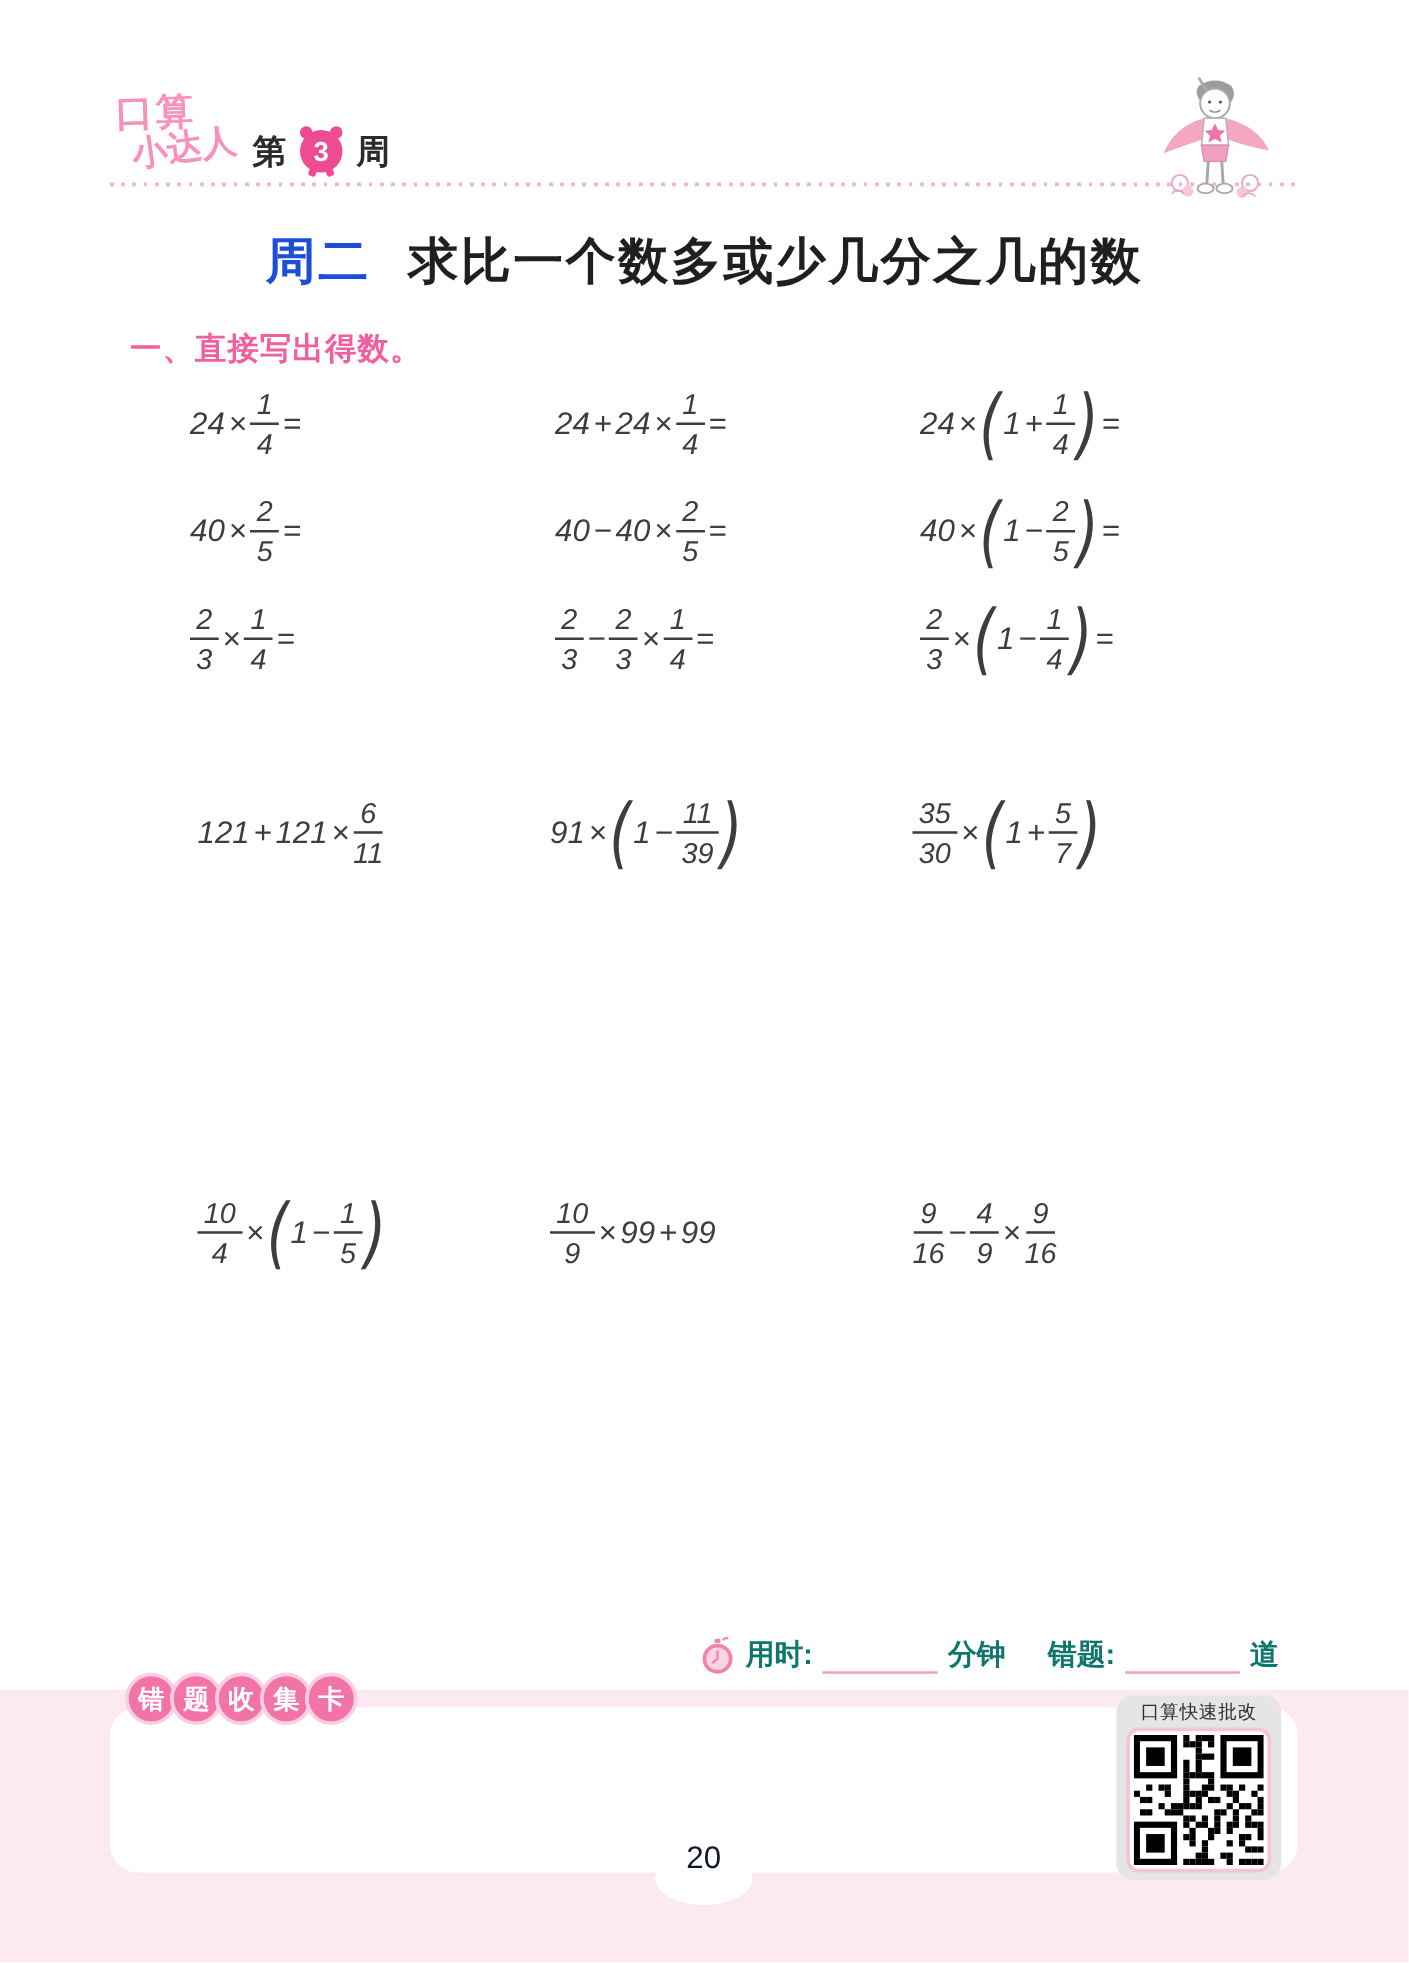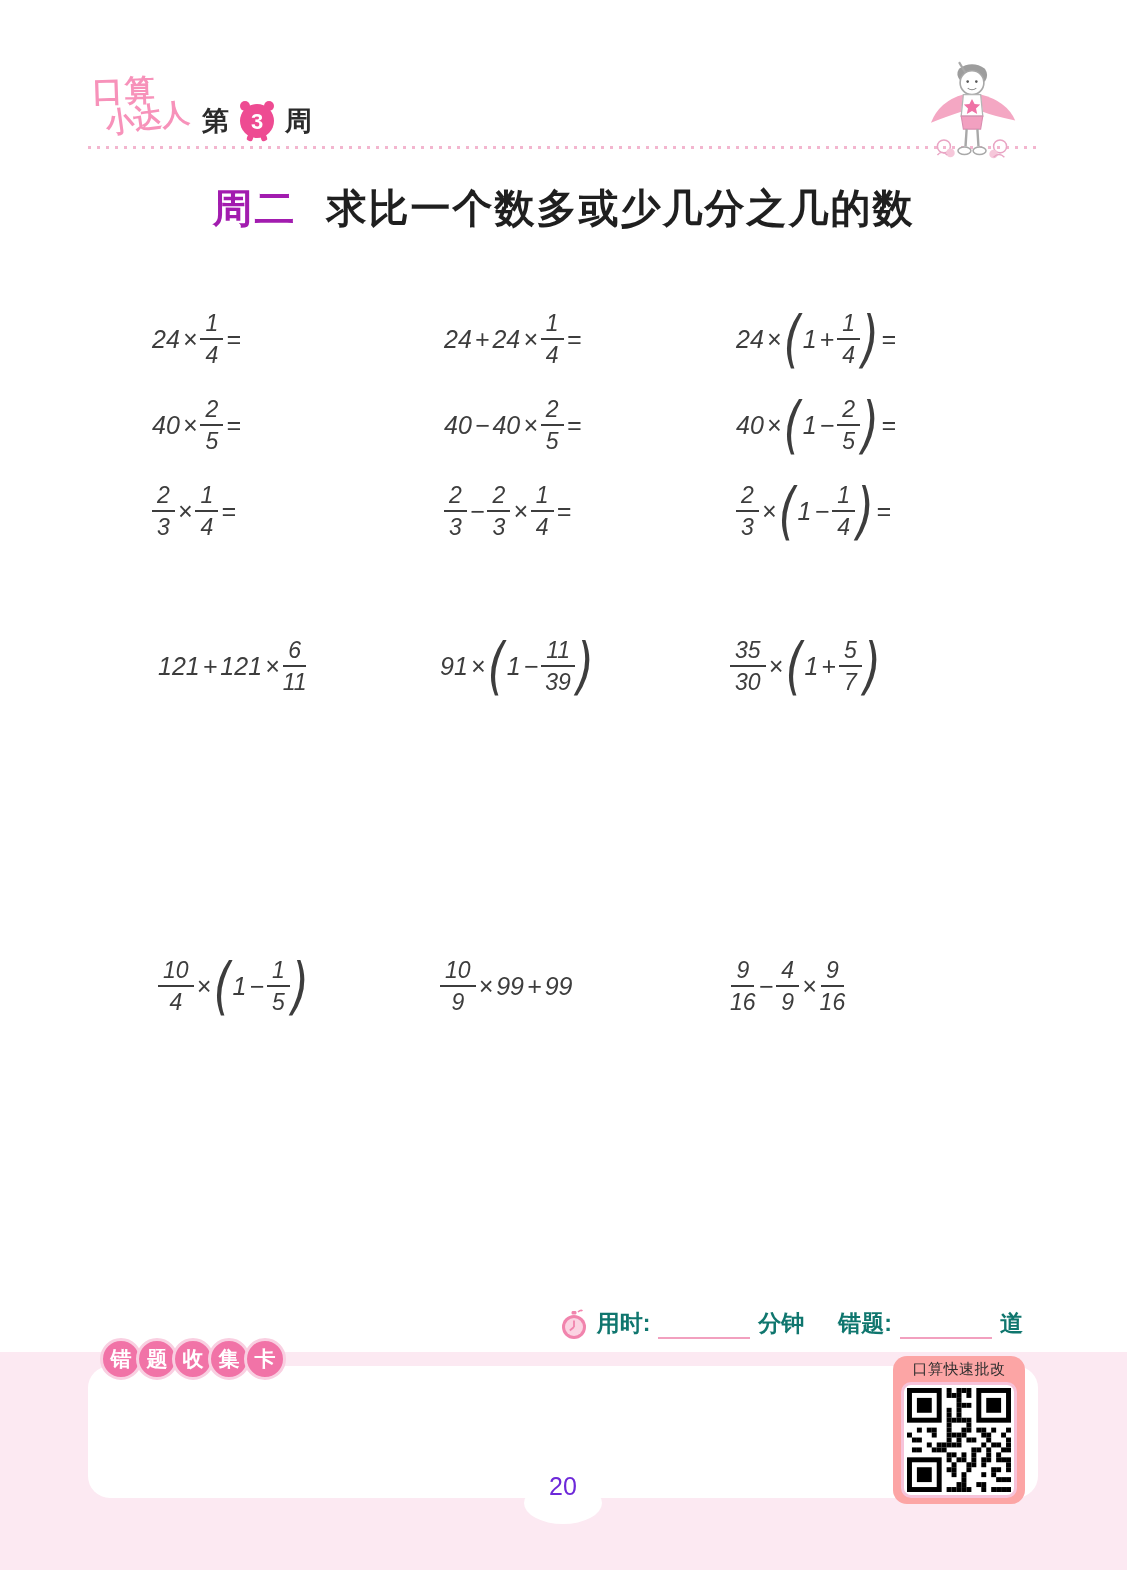--- a/index.html
+++ b/index.html
@@ -14,21 +14,21 @@
   .week{position:absolute;left:202px;top:99px;display:flex;align-items:center;gap:6px;
         font-size:27px;font-weight:700;color:#2b2b2b;}
   .clock-badge{position:relative;width:44px;height:44px;}
   .dotted{position:absolute;left:88px;top:146px;width:952px;height:3px;
           background:repeating-linear-gradient(90deg,#f3b6cf 0 3px,transparent 3px 9px);}
   .mascot{position:absolute;left:918px;top:60px;width:108px;height:108px;}
 
   
   .title{position:absolute;left:0;top:181px;width:100%;text-align:center;
          font-size:40px;font-weight:800;color:#1f1f1f;letter-spacing:2px;}
-  .title .day{color:#a21caf;margin-right:30px;text-align:right;}
+  .title .day{color:#1d4ed8;margin-right:30px;text-align:right;}
 
   
   .sec-head{position:absolute;left:104px;font-size:25px;font-weight:700;color:#f25f9e;letter-spacing:1px;}
   #sec1-head{top:262px;}
   #sec2-head{top:586px;}
 
   
   .grid1{position:absolute;left:152px;top:296px;display:grid;
          grid-template-columns:292px 292px 286px;grid-auto-rows:86px;align-items:center;}
   .row2a{position:absolute;left:158px;top:618px;display:grid;
@@ -50,28 +50,28 @@
   .stats .gap{width:18px;}
   .stopwatch{width:30px;height:32px;margin-bottom:-2px;}
 
   
   .band{position:absolute;left:0;right:0;top:1352px;bottom:0;background:#fce9f2;}
   .card{position:absolute;left:88px;top:1366px;width:950px;height:132px;background:#fff;border-radius:22px;}
   .bubbles{position:absolute;left:106px;top:1338px;display:flex;}
   .bubbles span{width:36px;height:36px;border-radius:50%;background:#f173a7;border:3px solid #f9cfe1;
         color:#fff;font-size:21px;font-weight:700;display:flex;align-items:center;justify-content:center;
         margin-left:-6px;}
-  .qr-box{position:absolute;left:893px;top:1356px;width:132px;height:148px;background:#fca5a5;
+  .qr-box{position:absolute;left:893px;top:1356px;width:132px;height:148px;background:#e5e5e5;
           border-radius:14px;display:flex;flex-direction:column;align-items:center;padding-top:4px;box-sizing:border-box;}
   .qr-label{font-size:15px;color:#2e2e2e;letter-spacing:.5px;margin-bottom:3px;}
   .qr-frame{border:3px solid #f6c3da;border-radius:10px;padding:3px;background:#fff;}
   .qr-frame svg{display:block;width:104px;height:104px;}
   .page-bump{position:absolute;left:524px;top:1482px;width:78px;height:42px;background:#fff;border-radius:50%;}
   .page-number{position:absolute;left:524px;top:1472px;width:78px;text-align:center;
-               font-size:25px;color:#6d28d9;}
+               font-size:25px;color:#0f172a;}
 </style>
 </head>
 <body>
 
 <div class="page">
 
   <div class="logo">
     <div class="l1">口算</div>
     <div class="l2">小达人</div>
   </div>
@@ -114,20 +114,21 @@
     <circle cx="76" cy="80" r="6" fill="none" stroke="#e9a5c4" stroke-width="1.4"></circle>
     <circle cx="70" cy="87" r="4" fill="#f6c7da"></circle>
     <path d="M18 88 q4-5 9 0" stroke="#e9a5c4" stroke-width="1.3" fill="none"></path>
     <path d="M70 90 q5-5 10 0" stroke="#e9a5c4" stroke-width="1.3" fill="none"></path>
   </svg>
 
   <div class="title">
     <span class="day">周二</span><span>求比一个数多或少几分之几的数</span>
   </div>
 
+  <div id="sec1-head" class="sec-head">一、直接写出得数。</div>
   <div class="grid1">
     <div class="expr">
         <span class="numtxt">24</span>
         <span class="op">×</span>
         <span class="frac">
           <span class="num">1</span>
           <span class="den">4</span>
         </span>
         <span class="op">=</span>
       </div>

